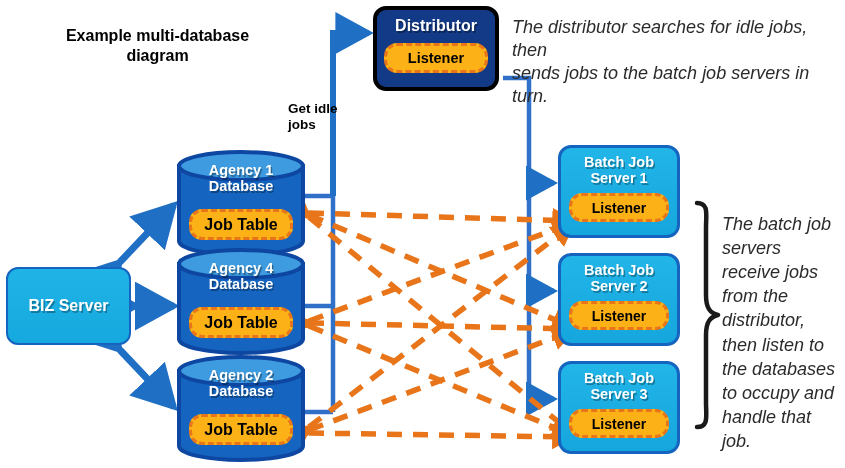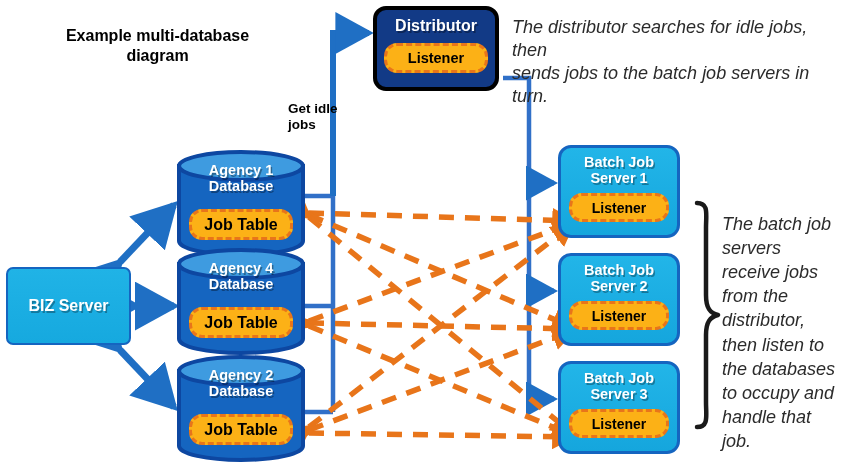--- a/index.html
+++ b/index.html
@@ -28,21 +28,21 @@
     font-style:italic;color:#2b2b2b;
     font-size:18px;line-height:1.28;white-space:pre-line;
   }
   #caption-top{left:512px;top:16px;width:330px;}
   #caption-right{left:722px;top:212px;width:115px;font-size:18px;line-height:1.34;}
 
   
   #biz-server{
     left:6px;top:267px;width:125px;height:78px;
     background:linear-gradient(180deg,#20b3e6 0%,#16a9df 100%);
-    border:2.5px solid #1565c0;border-radius:7px;
+    border:2.5px solid #1565c0;border-radius:12px;
     display:flex;align-items:center;justify-content:center;
   }
   #biz-server .lbl{
     color:#fff;font-weight:bold;font-size:16px;
     text-shadow:1.5px 1.5px 0 rgba(0,0,0,.30);
   }
 
   
   #distributor{
     left:373px;top:6px;width:126px;height:85px;

